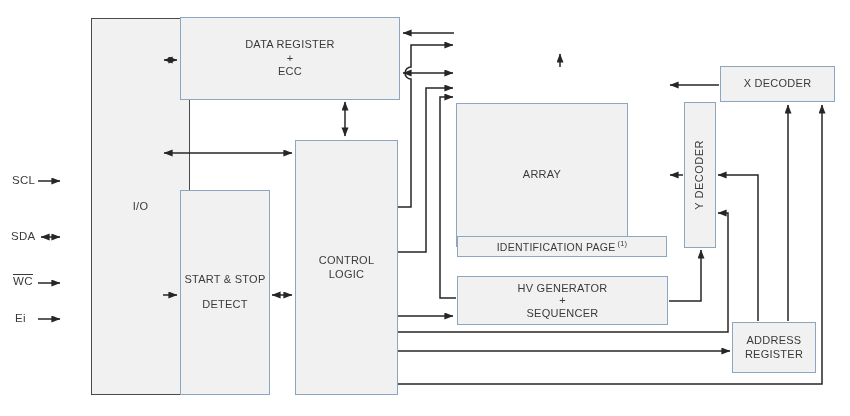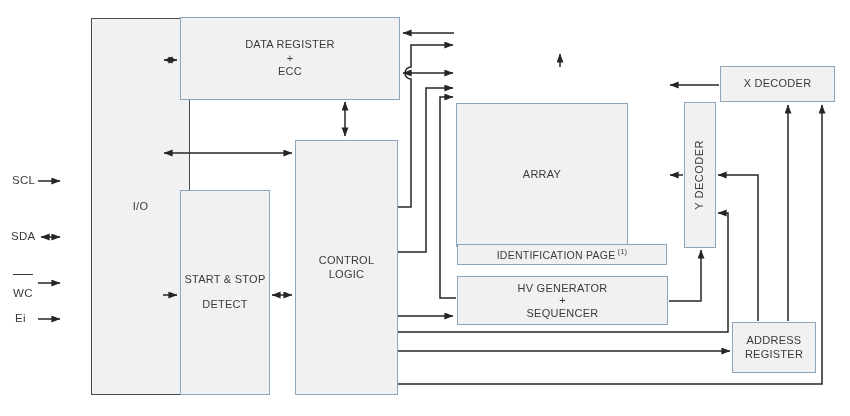--- a/index.html
+++ b/index.html
@@ -22,21 +22,21 @@
     text-align:center;color:var(--text);font-size:11px;letter-spacing:.25px;line-height:1.25;
   }
   .block.dark{border-color:var(--io-border);}
   .block .ln{display:block;}
   .gap2{gap:11px;}
   .tight{line-height:1.12;}
   .vertical span{transform:rotate(-90deg);white-space:nowrap;letter-spacing:.5px;}
   .pin{
     position:absolute;font-size:11.5px;color:var(--text);letter-spacing:.3px;
   }
-  .pin.overline span{display:inline-block;border-top:1.4px solid currentColor;padding-top:12px;}
+  .pin.overline span{display:inline-block;border-top:1.4px solid currentColor;padding-top:0px;}
   .id-sup{font-size:7.5px;vertical-align:super;margin-left:2px;}
   svg.wires{position:absolute;left:0;top:0;z-index:3;pointer-events:none;}
   .wire{stroke:var(--line);stroke-width:1.5;fill:none;}
   .arrowhead{fill:var(--line);}
 </style>
 </head>
 <body>
 
 <div class="stage">
 
@@ -64,21 +64,21 @@
     <span class="ln">CONTROL</span>
     <span class="ln">LOGIC</span>
   </div>
 
 
 
   <div class="block" style="left:456px;top:103px;width:172px;height:144px;">
     <span class="ln">ARRAY</span>
   </div>
 
-  <div class="block" style="left:457px;top:244px;width:210px;height:21px;font-size:10.5px;">
+  <div class="block" style="left:457px;top:236px;width:210px;height:21px;font-size:10.5px;">
     <span class="ln"><span>IDENTIFICATION PAGE</span><sup class="id-sup">(1)</sup></span>
   </div>
 
   <div class="block tight" style="left:457px;top:276px;width:211px;height:49px;">
     <span class="ln">HV GENERATOR</span>
     <span class="ln">+</span>
     <span class="ln">SEQUENCER</span>
   </div>
 
   <div class="block" style="left:720px;top:66px;width:115px;height:36px;justify-content:center;">

